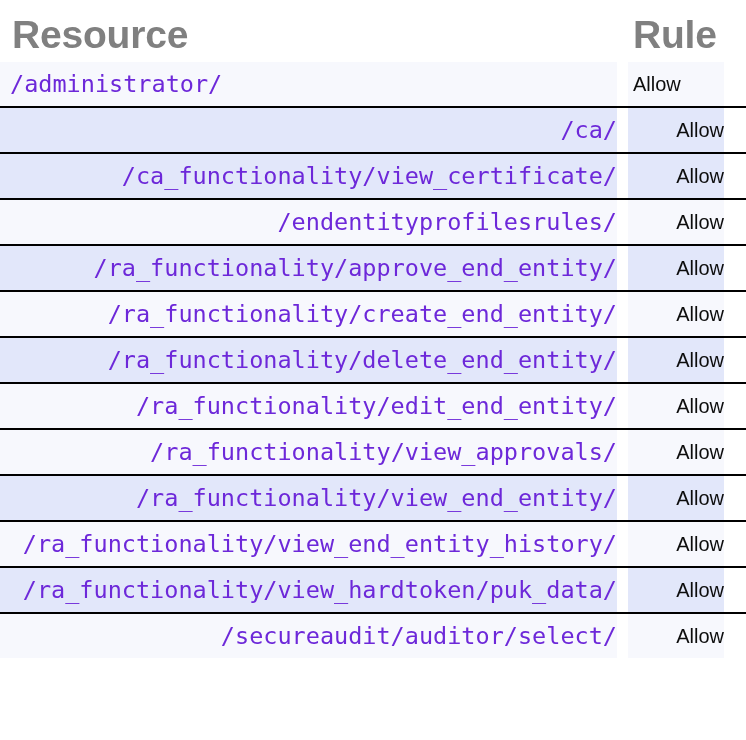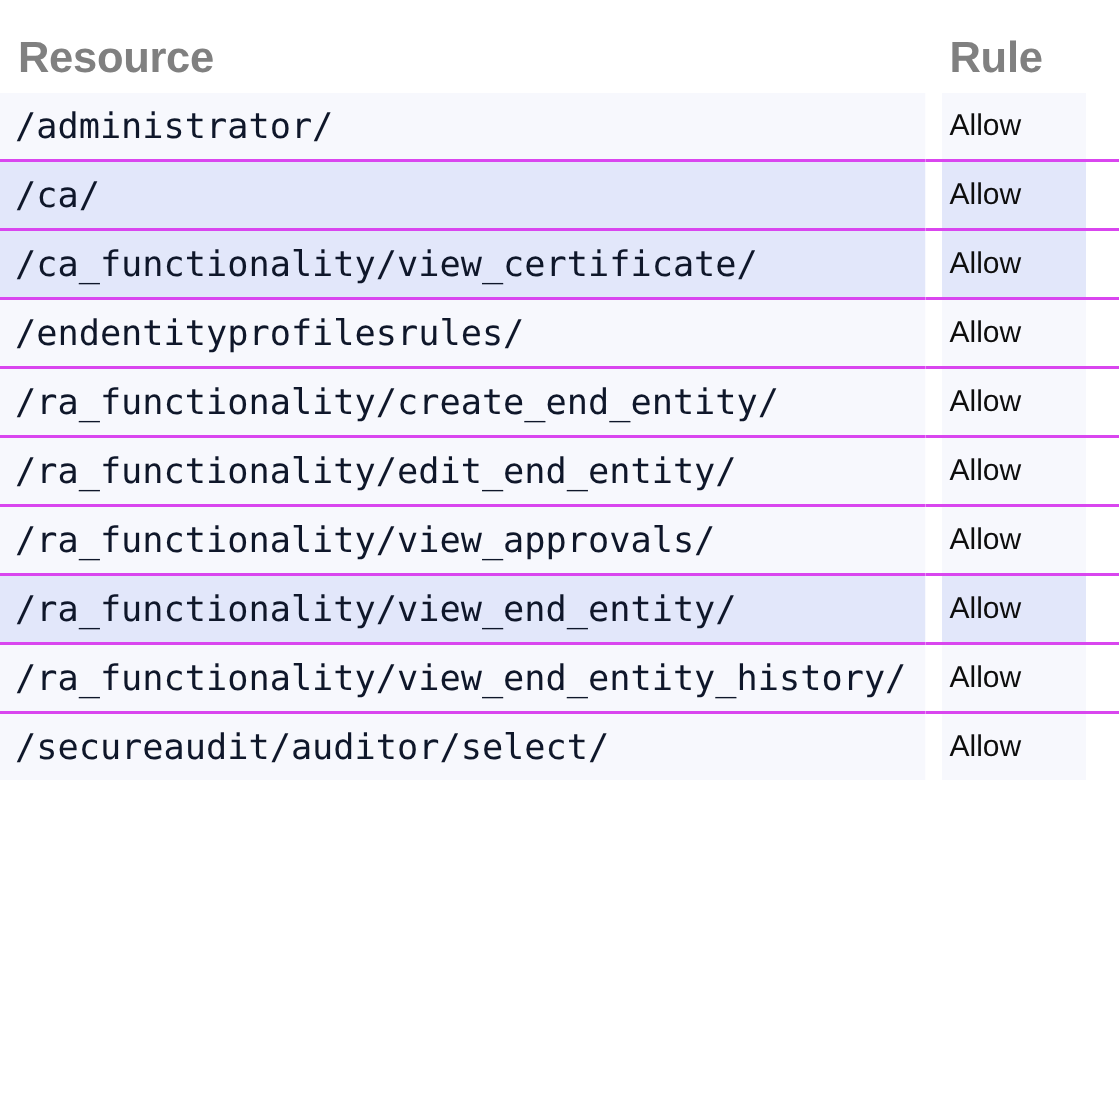--- a/index.html
+++ b/index.html
@@ -30,21 +30,21 @@
   thead th {
     padding: 0;
     height: 62px;
     vertical-align: bottom;
     background: #ffffff;
   }
 
   .header-label {
     font-family: "Liberation Sans", sans-serif;
     font-weight: bold;
-    font-size: 29px;
+    font-size: 39px;
     color: #808080;
     text-align: left;
     padding: 0 0 8px 12px;
     line-height: 1;
     letter-spacing: -0.2px;
     white-space: nowrap;
   }
   .header-label.rule-header {
     padding-left: 5px;
   }
@@ -63,38 +63,38 @@
     background: #f7f8fd;
   }
   tbody tr.row-odd td.cell-resource,
   tbody tr.row-odd td.cell-rule {
     background: #e2e7fa;
   }
 
   td.cell-resource {
     font-family: "DejaVu Sans Mono", monospace;
     font-size: 23.5px;
-    color: #0f172a;
+    color: #6d28d9;
     padding-left: 10px;
     white-space: nowrap;
     overflow: hidden;
     letter-spacing: 0px;
   }
 
   td.cell-rule {
     font-family: "Liberation Sans", sans-serif;
     font-size: 20px;
     color: #0d0d0d;
     padding-left: 5px;
     white-space: nowrap;
   }
 
   td.cell-gap, td.cell-pad { background: #ffffff; }
 
-  tbody tr + tr td { border-top: 2px solid #d946ef; }
+  tbody tr + tr td { border-top: 2px solid #000000; text-align: right; }
 </style>
 </head>
 <body>
 
 <table class="access-rules-table">
   <colgroup>
     <col class="col-resource">
     <col class="col-gap">
     <col class="col-rule">
     <col class="col-pad">
@@ -129,22 +129,34 @@
         <td class="cell-gap"></td>
         <td class="cell-rule">Allow</td>
         <td class="cell-pad"></td>
       </tr>
       <tr class="row-even">
         <td class="cell-resource">/endentityprofilesrules/</td>
         <td class="cell-gap"></td>
         <td class="cell-rule">Allow</td>
         <td class="cell-pad"></td>
       </tr>
+      <tr class="row-odd">
+        <td class="cell-resource">/ra_functionality/approve_end_entity/</td>
+        <td class="cell-gap"></td>
+        <td class="cell-rule">Allow</td>
+        <td class="cell-pad"></td>
+      </tr>
       <tr class="row-even">
         <td class="cell-resource">/ra_functionality/create_end_entity/</td>
+        <td class="cell-gap"></td>
+        <td class="cell-rule">Allow</td>
+        <td class="cell-pad"></td>
+      </tr>
+      <tr class="row-odd">
+        <td class="cell-resource">/ra_functionality/delete_end_entity/</td>
         <td class="cell-gap"></td>
         <td class="cell-rule">Allow</td>
         <td class="cell-pad"></td>
       </tr>
       <tr class="row-even">
         <td class="cell-resource">/ra_functionality/edit_end_entity/</td>
         <td class="cell-gap"></td>
         <td class="cell-rule">Allow</td>
         <td class="cell-pad"></td>
       </tr>
@@ -159,20 +171,26 @@
         <td class="cell-gap"></td>
         <td class="cell-rule">Allow</td>
         <td class="cell-pad"></td>
       </tr>
       <tr class="row-even">
         <td class="cell-resource">/ra_functionality/view_end_entity_history/</td>
         <td class="cell-gap"></td>
         <td class="cell-rule">Allow</td>
         <td class="cell-pad"></td>
       </tr>
+      <tr class="row-odd">
+        <td class="cell-resource">/ra_functionality/view_hardtoken/puk_data/</td>
+        <td class="cell-gap"></td>
+        <td class="cell-rule">Allow</td>
+        <td class="cell-pad"></td>
+      </tr>
       <tr class="row-even">
         <td class="cell-resource">/secureaudit/auditor/select/</td>
         <td class="cell-gap"></td>
         <td class="cell-rule">Allow</td>
         <td class="cell-pad"></td>
       </tr>
     </tbody>
 </table>
 
 </body></html>

